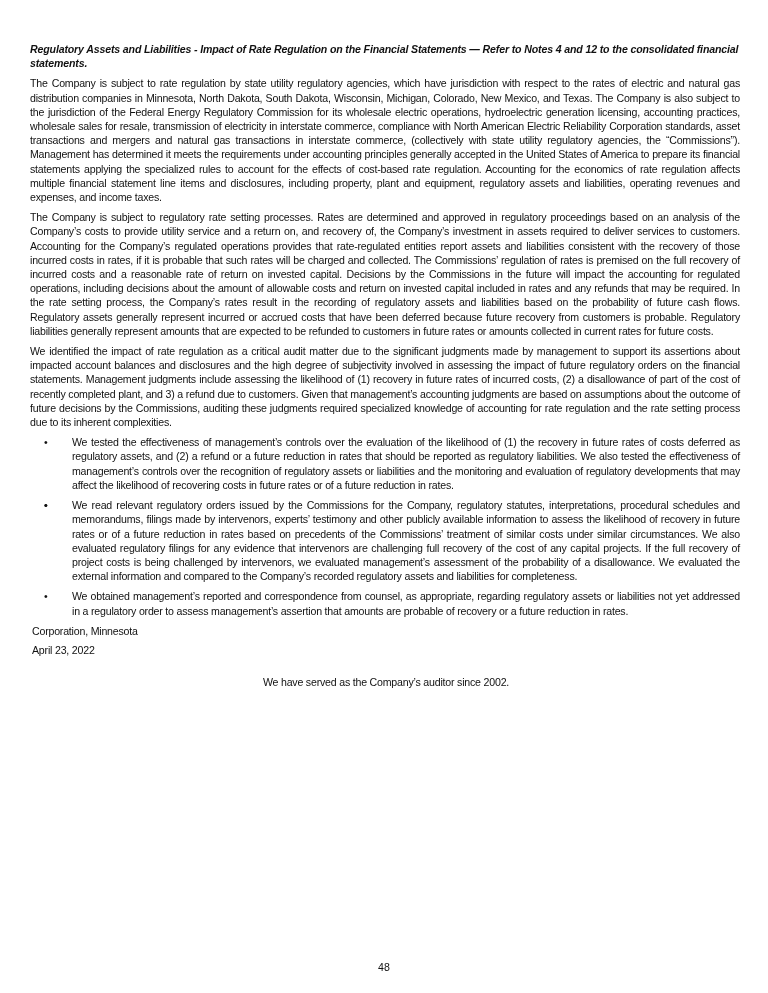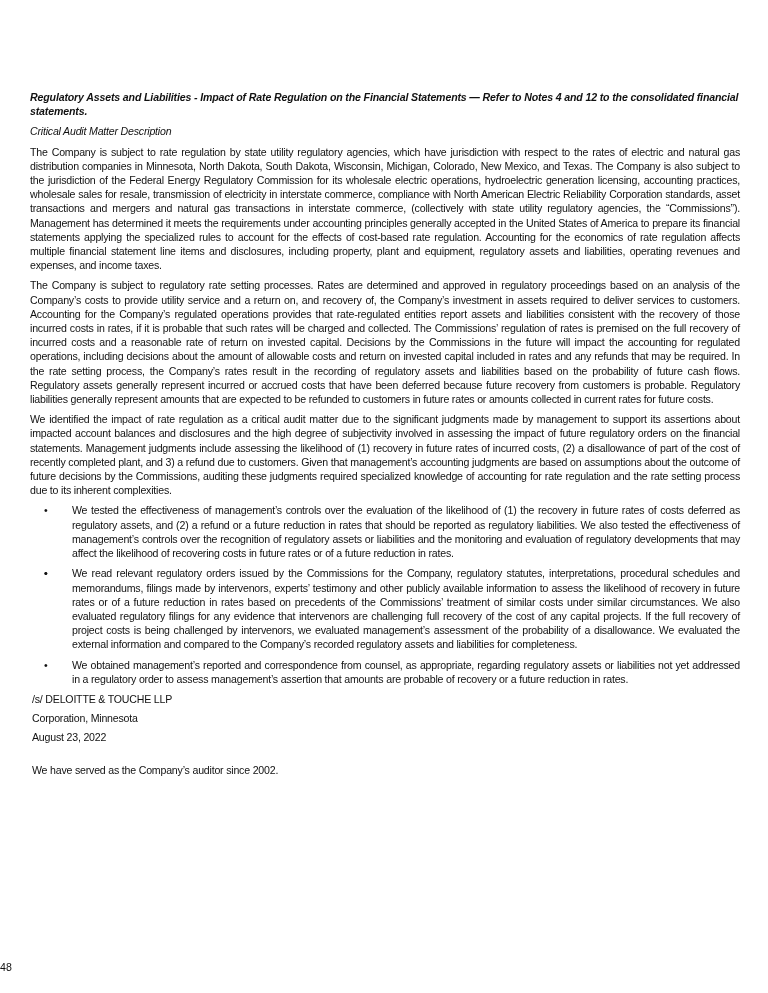--- a/index.html
+++ b/index.html
@@ -5,21 +5,20 @@
   html, body { margin: 0; padding: 0; background: #ffffff; }
   body {
     width: 768px; height: 993px; position: relative; overflow: hidden;
     font-family: "Liberation Sans", sans-serif;
     color: #111111;
   }
   .page {
     position: absolute; left: 30px; top: 42px; width: 710px;
     font-size: 10.6px; line-height: 14.2px;
     font-stretch: condensed;
-    margin-top: 48px;
   }
   .heading {
     font-weight: bold; font-style: italic;
     margin: 0 0 6px 0;
     text-align: left;
     letter-spacing: -0.15px;
   }
   .subhead {
     font-style: italic;
     margin: 0 0 6px 0;
@@ -41,33 +40,32 @@
     letter-spacing: -0.2px;
   }
   ul.bullets li .bullet {
     position: absolute; left: 14px; top: 0;
   }
   .sig {
     margin: 0 0 4px 2px;
     letter-spacing: -0.2px;
   }
   .sig-line { margin: 0 0 5px 0; }
-  .served { margin: 18px 0 0 2px; letter-spacing: -0.2px; }
+  .served { margin: 18px 0 0 2px; letter-spacing: -0.2px; text-align: center; }
   .page-number {
     position: absolute; top: 961px; left: 0; width: 768px;
-    text-align: left; font-size: 10.6px;
+    text-align: center; font-size: 10.6px;
   }
 </style>
 </head>
 <body>
 
 <div class="page">
   <p class="heading">Regulatory Assets and Liabilities - Impact of Rate Regulation on the Financial Statements — Refer to Notes 4 and 12 to the consolidated financial statements.</p>
 
-  <p class="subhead">Critical Audit Matter Description</p>
 
   <p class="para">The Company is subject to rate regulation by state utility regulatory agencies, which have jurisdiction with respect to the rates of electric and natural gas distribution companies in Minnesota, North Dakota, South Dakota, Wisconsin, Michigan, Colorado, New Mexico, and Texas. The Company is also subject to the jurisdiction of the Federal Energy Regulatory Commission for its wholesale electric operations, hydroelectric generation licensing, accounting practices, wholesale sales for resale, transmission of electricity in interstate commerce, compliance with North American Electric Reliability Corporation standards, asset transactions and mergers and natural gas transactions in interstate commerce, (collectively with state utility regulatory agencies, the “Commissions”). Management has determined it meets the requirements under accounting principles generally accepted in the United States of America to prepare its financial statements applying the specialized rules to account for the effects of cost-based rate regulation. Accounting for the economics of rate regulation affects multiple financial statement line items and disclosures, including property, plant and equipment, regulatory assets and liabilities, operating revenues and expenses, and income taxes.</p>
   <p class="para">The Company is subject to regulatory rate setting processes. Rates are determined and approved in regulatory proceedings based on an analysis of the Company’s costs to provide utility service and a return on, and recovery of, the Company’s investment in assets required to deliver services to customers. Accounting for the Company’s regulated operations provides that rate-regulated entities report assets and liabilities consistent with the recovery of those incurred costs in rates, if it is probable that such rates will be charged and collected. The Commissions’ regulation of rates is premised on the full recovery of incurred costs and a reasonable rate of return on invested capital. Decisions by the Commissions in the future will impact the accounting for regulated operations, including decisions about the amount of allowable costs and return on invested capital included in rates and any refunds that may be required. In the rate setting process, the Company’s rates result in the recording of regulatory assets and liabilities based on the probability of future cash flows. Regulatory assets generally represent incurred or accrued costs that have been deferred because future recovery from customers is probable. Regulatory liabilities generally represent amounts that are expected to be refunded to customers in future rates or amounts collected in current rates for future costs.</p>
   <p class="para">We identified the impact of rate regulation as a critical audit matter due to the significant judgments made by management to support its assertions about impacted account balances and disclosures and the high degree of subjectivity involved in assessing the impact of future regulatory orders on the financial statements. Management judgments include assessing the likelihood of (1) recovery in future rates of incurred costs, (2) a disallowance of part of the cost of recently completed plant, and 3) a refund due to customers. Given that management’s accounting judgments are based on assumptions about the outcome of future decisions by the Commissions, auditing these judgments required specialized knowledge of accounting for rate regulation and the rate setting process due to its inherent complexities.</p>
 
 
 
   <ul class="bullets">
     <li>
       <span class="bullet">•</span>
@@ -80,21 +78,20 @@
       <span class="bullet">•</span>
       <span>We read relevant regulatory orders issued by the Commissions for the Company, regulatory statutes, interpretations, procedural schedules and memorandums, filings made by intervenors, experts’ testimony and other publicly available information to assess the likelihood of recovery in future rates or of a future reduction in rates based on precedents of the Commissions’ treatment of similar costs under similar circumstances. We also evaluated regulatory filings for any evidence that intervenors are challenging full recovery of the cost of any capital projects. If the full recovery of project costs is being challenged by intervenors, we evaluated management’s assessment of the probability of a disallowance. We evaluated the external information and compared to the Company’s recorded regulatory assets and liabilities for completeness.</span>
     </li>
     <li>
       <span class="bullet">•</span>
       <span>We obtained management’s reported and correspondence from counsel, as appropriate, regarding regulatory assets or liabilities not yet addressed in a regulatory order to assess management’s assertion that amounts are probable of recovery or a future reduction in rates.</span>
     </li>
   </ul>
 
   <div class="sig">
-    <div class="sig-line">/s/ DELOITTE &amp; TOUCHE LLP</div>
     <div class="sig-line">Corporation, Minnesota</div>
-    <div class="sig-line">August 23, 2022</div>
+    <div class="sig-line">April 23, 2022</div>
   </div>
 
   <div class="served">We have served as the Company’s auditor since 2002.</div>
 </div>
 
 <div class="page-number">48</div>
 
 </body></html>

